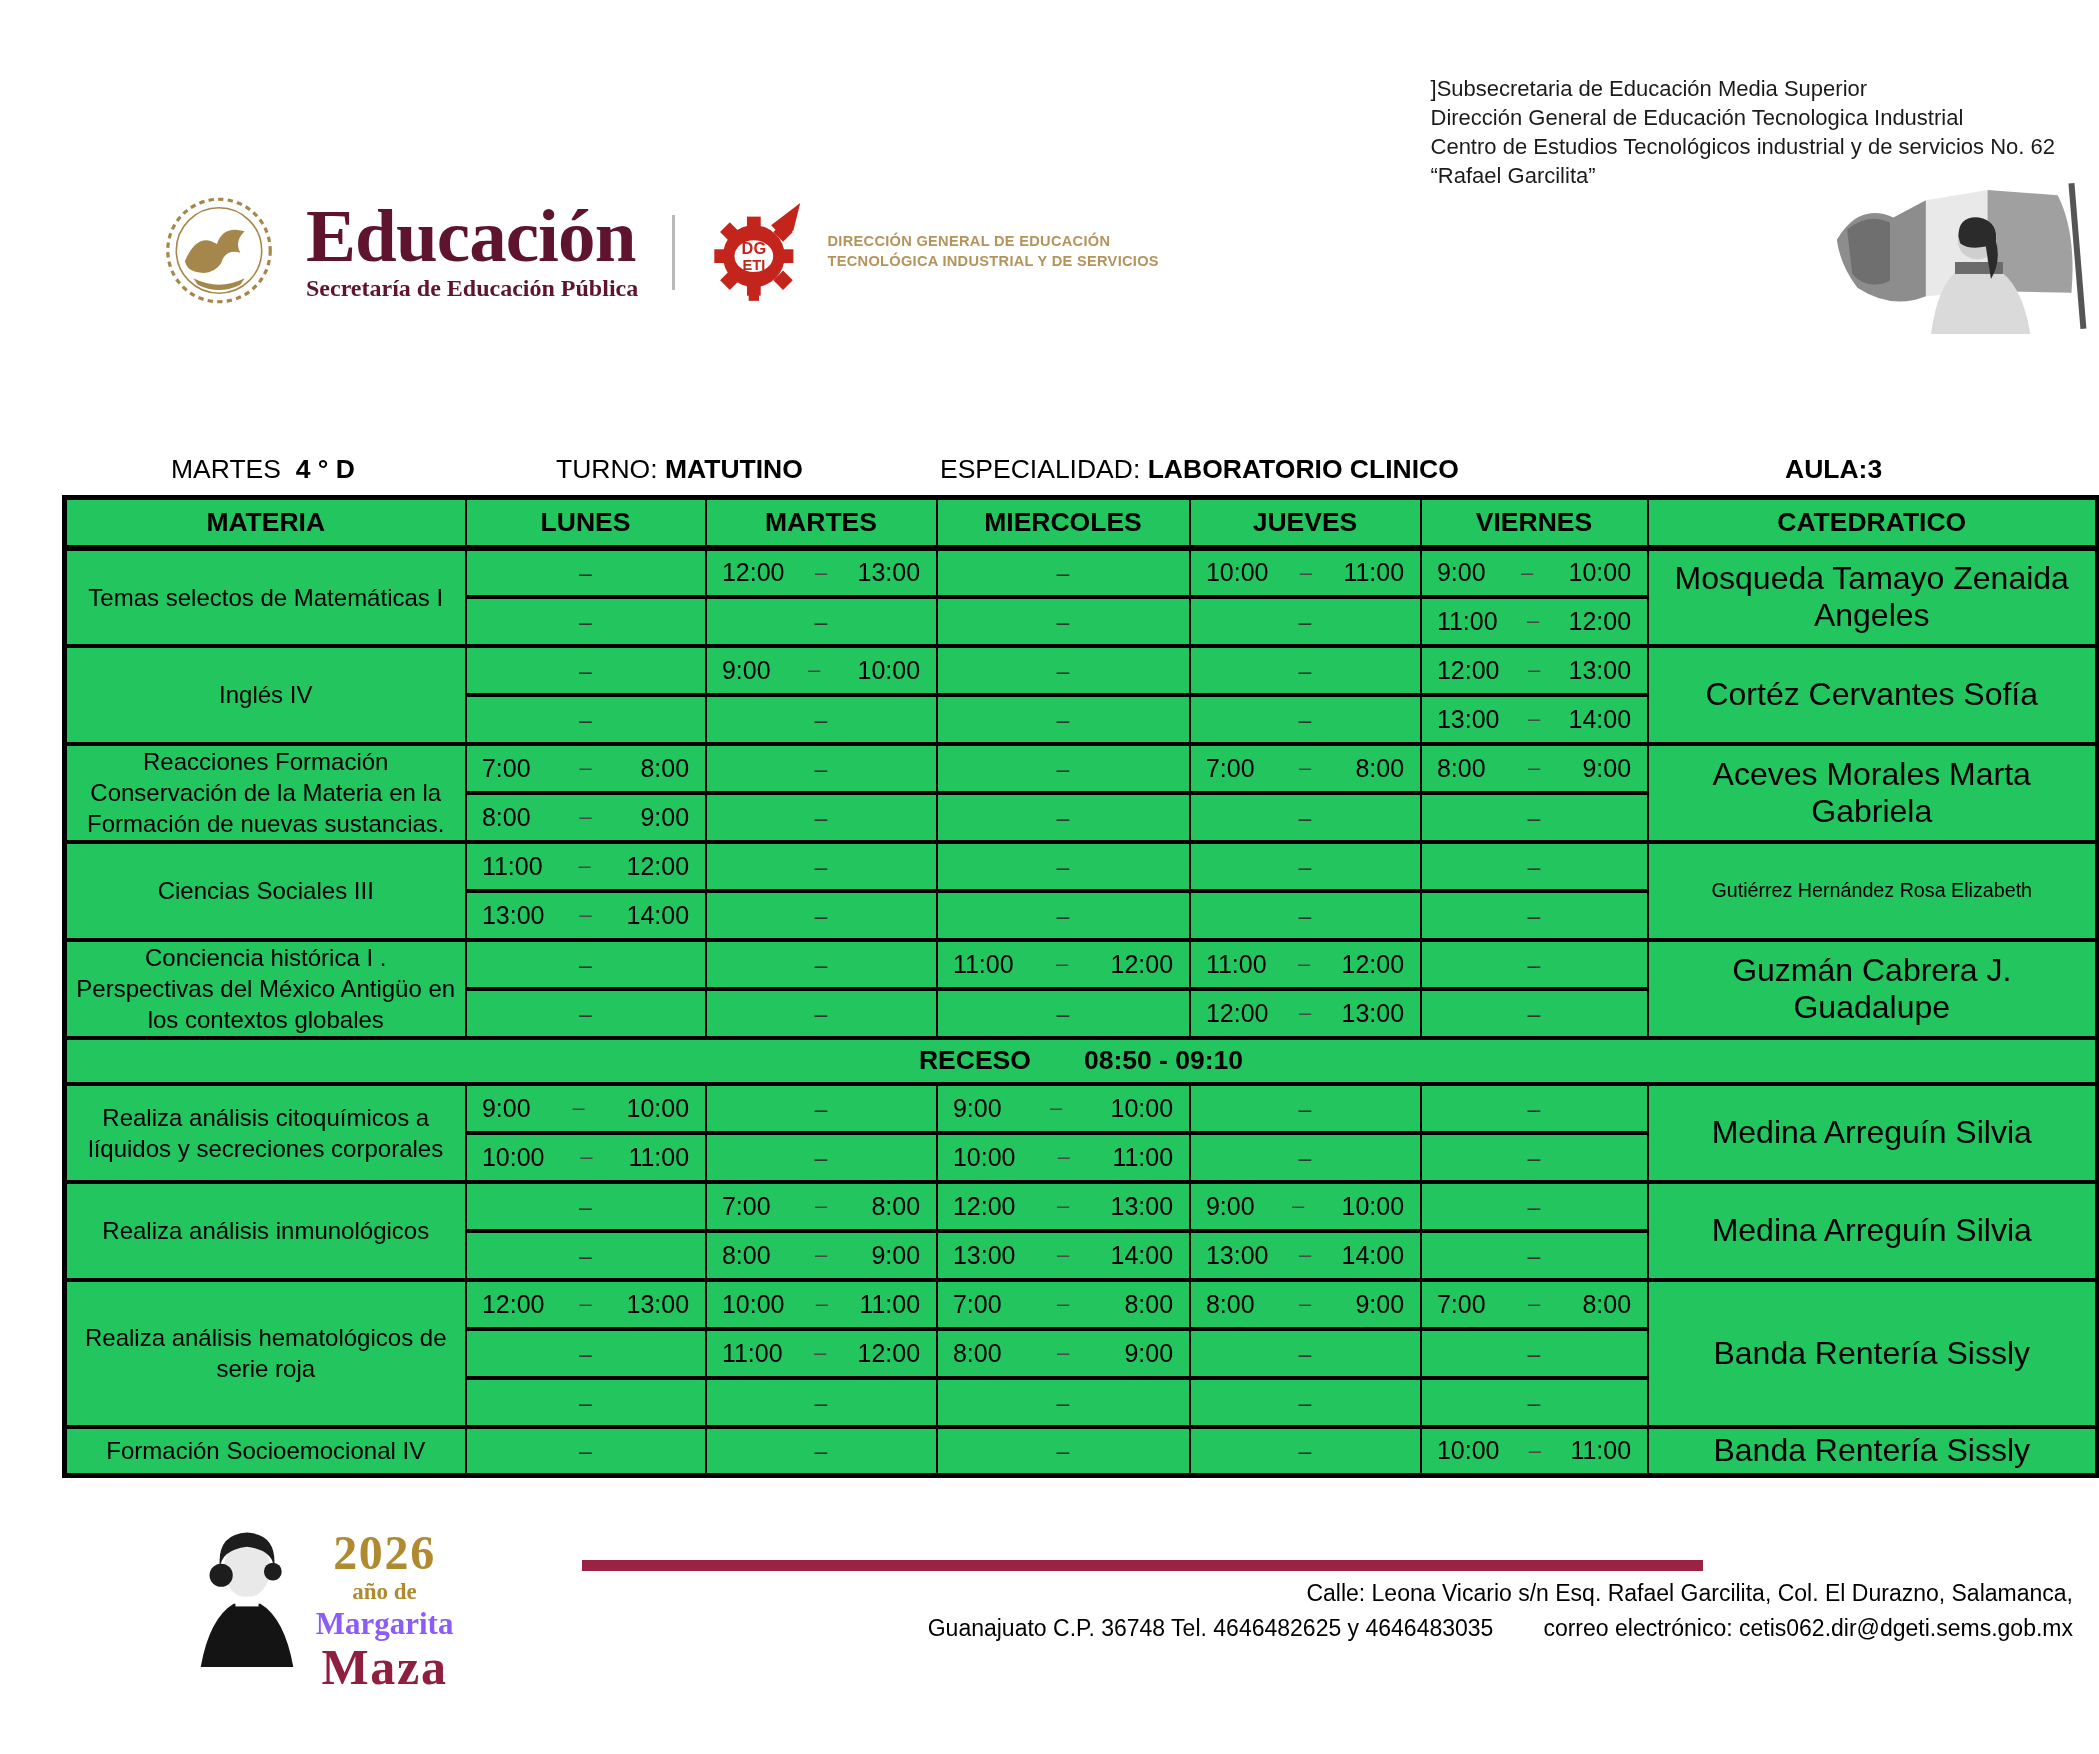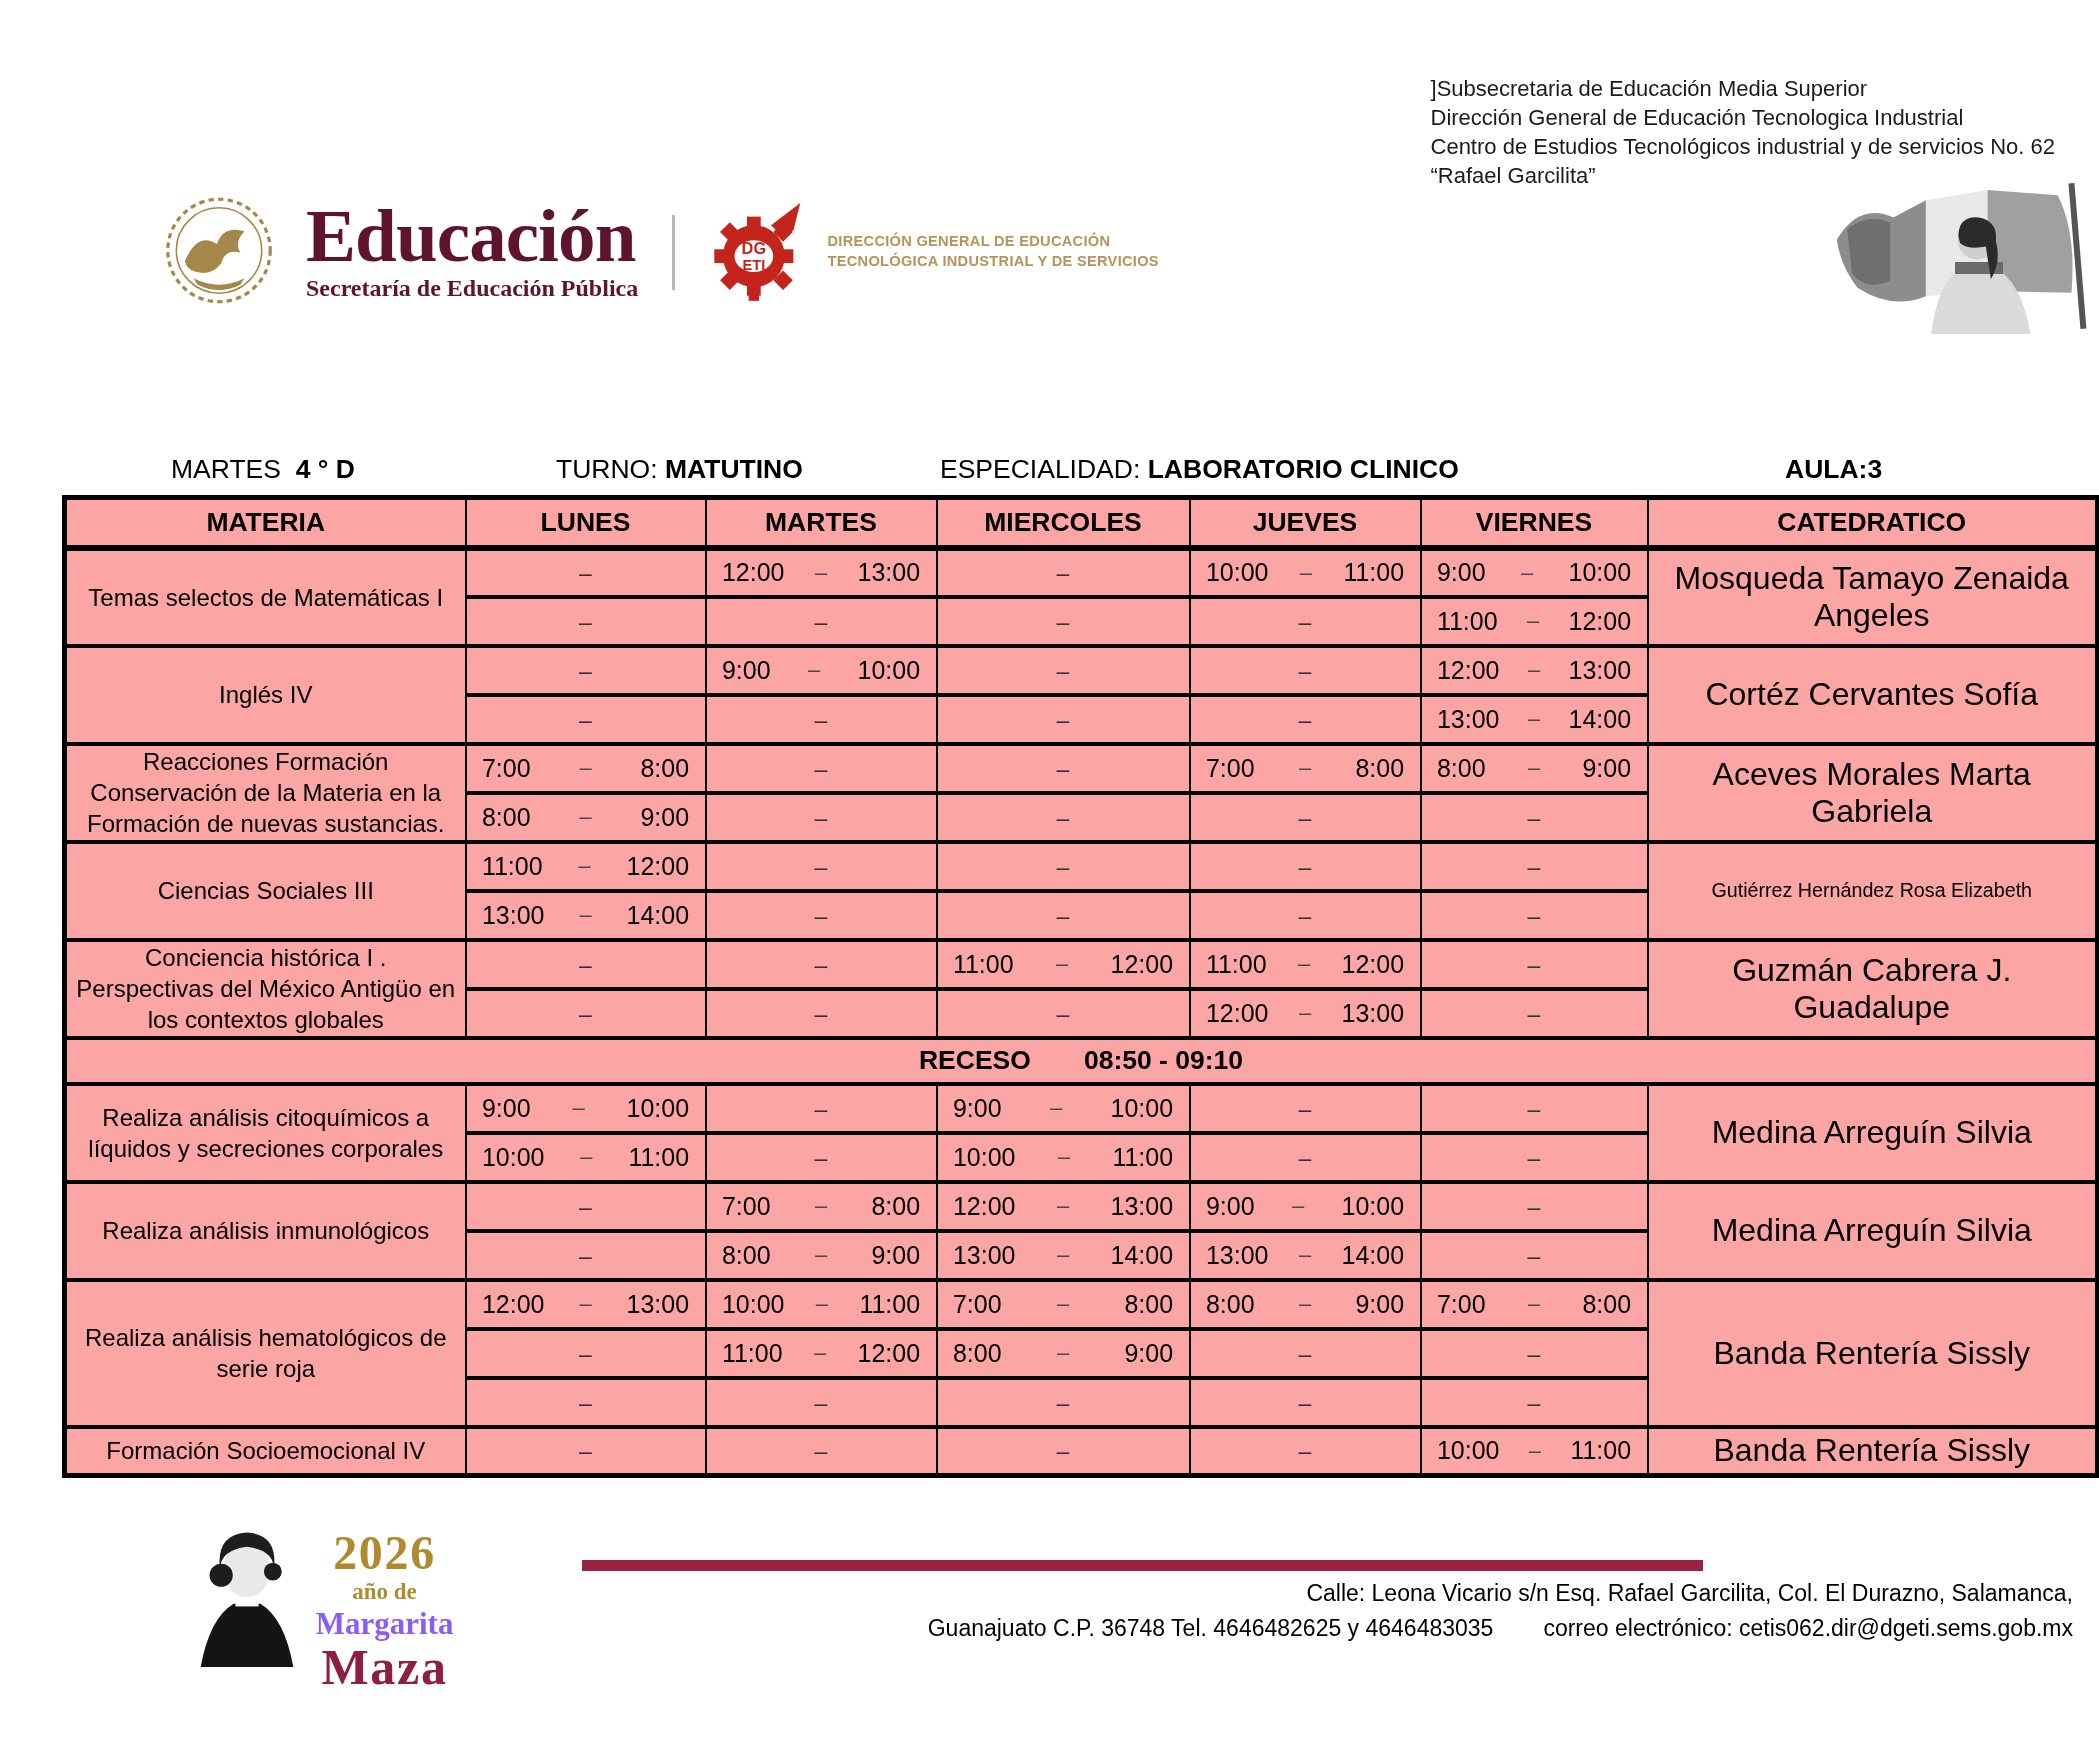--- a/index.html
+++ b/index.html
@@ -28,21 +28,21 @@
   
   .group-line { position:absolute; top:454px; left:0; width:2100px; height:39px; font-size:26.5px; }
   .group-line .gi { position:absolute; white-space:nowrap; }
   .gi-grupo { left:171px; }
   .gi-turno { left:556px; }
   .gi-esp   { left:940px; }
   .gi-aula  { left:1785px; font-weight:bold; }
   .gi b { font-weight:bold; }
   
   table.schedule { position:absolute; top:495px; left:62px; width:2032px;
-    border-collapse:collapse; table-layout:fixed; background:#fca5a5; border:5.1px solid #000; }
+    border-collapse:collapse; table-layout:fixed; background:#22c55e; border:5.1px solid #000; }
   .schedule th { border:2.6px solid #000; border-top-width:5.1px; border-bottom-width:6px;
     font-size:26.5px; font-weight:bold; height:50px; text-align:center; vertical-align:middle; }
   .schedule td { border:2.6px solid #000; border-top-width:4.3px; border-bottom-width:4.3px;
     font-size:25px; text-align:center; vertical-align:middle; height:49px; padding:0; }
   .schedule td.materia { font-size:24px; padding:0 8.6px; line-height:31px; }
   .schedule td.teacher { font-size:32px; padding:0 3.4px; }
   .schedule td.teacher.small { font-size:19.7px; }
   .slot-flex { display:flex; justify-content:space-between; align-items:center; padding:0 15.4px; }
   .slot-flex .dash { color:#4a4a4a; font-size:22px; }
   .slot .empty { color:#333; font-size:23px; }

